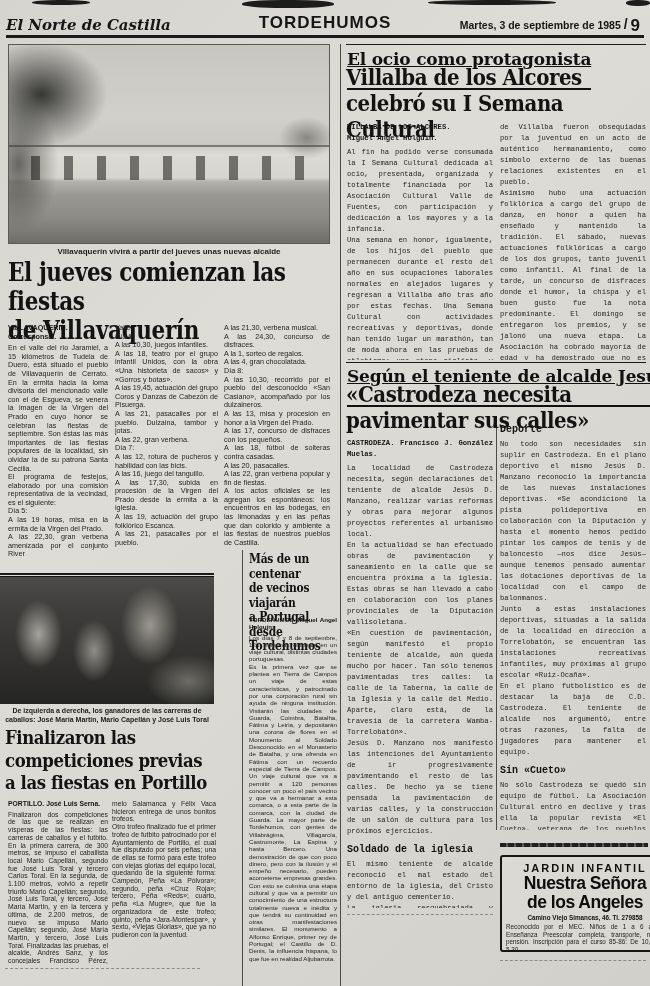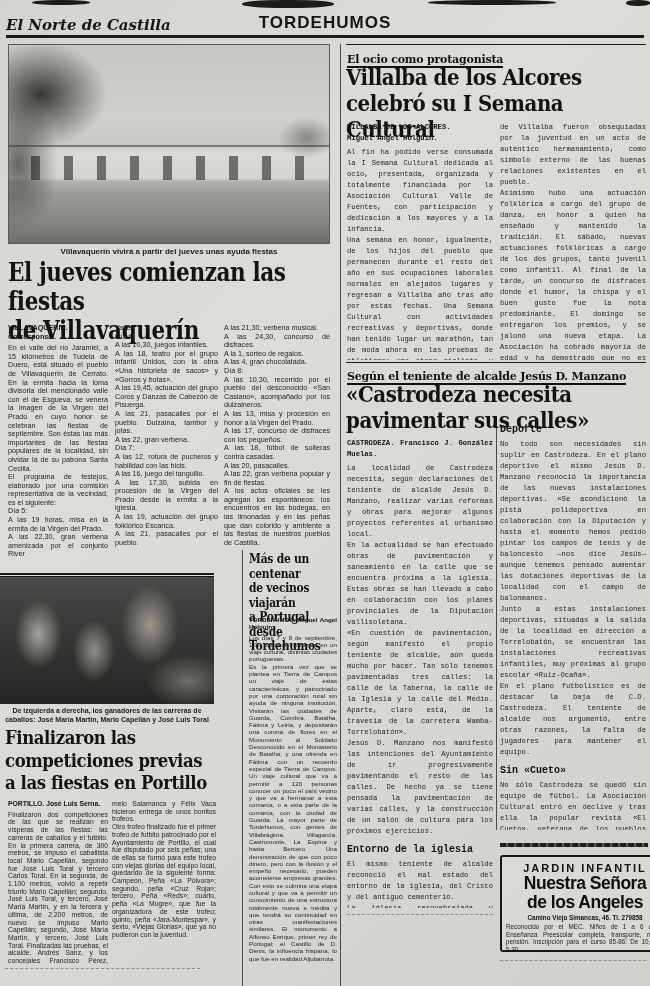--- a/index.html
+++ b/index.html
@@ -37,22 +37,22 @@
       radial-gradient(ellipse 44px 60px at 70% 38%, #9b9890, transparent 66%),
       radial-gradient(ellipse 60px 38px at 88% 82%, #6d6c66, transparent 70%),
       linear-gradient(180deg,#4c4b49 0%,#3d3c3a 30%,#302f2d 70%,#252523 100%);
     border-top:1.5px solid #141414;}
 
   
   .caption{position:absolute;text-align:center;font-weight:bold;color:#1d1d1d;}
   .cap1{left:8px;top:247px;width:322px;font-size:8px;line-height:9.5px;}
   .cap2{left:0;top:707px;width:214px;font-size:7px;line-height:8.5px;}
   .kickwrap{position:absolute;}
-  .kicker{display:inline-block;font-family:"DejaVu Serif",serif;font-weight:bold;font-size:11px;
-    color:#111;border-bottom:2px solid #111;padding-bottom:0;letter-spacing:-0.2px;white-space:nowrap;}
+  .kicker{display:inline-block;font-family:"DejaVu Serif",serif;font-weight:bold;font-size:17px;
+    color:#111;border-bottom:2px solid #111;padding-bottom:19px;letter-spacing:-0.2px;white-space:nowrap;text-decoration:underline;}
   .headline{position:absolute;font-family:"DejaVu Serif",serif;font-weight:bold;color:#131313;
     white-space:pre-line;letter-spacing:-0.5px;transform-origin:0 0;}
   .hl-villavaq{left:8px;top:258px;width:400px;font-size:26px;line-height:29px;transform:scaleX(0.83);}
   .hl-villalba{left:346px;top:64px;width:360px;font-size:23px;line-height:26px;transform:scaleX(0.86);}
   .hl-castro{left:346px;top:381px;width:360px;font-size:23px;line-height:26px;transform:scaleX(0.86);}
   .hl-torde{left:249px;top:552px;width:110px;font-size:12.5px;line-height:14.5px;letter-spacing:-0.3px;transform:scaleX(0.86);}
   .hl-portillo{left:5px;top:726px;width:245px;font-size:19px;line-height:22.5px;transform:scaleX(0.87);}
 
   
   .col{position:absolute;overflow:hidden;text-align:justify;color:#242424;}
@@ -79,28 +79,33 @@
 
 <div class="page">
 
   <div class="smudge" style="left:32px;top:0;width:58px;height:5px;"></div>
   <div class="smudge" style="left:242px;top:0;width:92px;height:8px;"></div>
   <div class="smudge" style="left:428px;top:0;width:128px;height:5px;"></div>
   <div class="smudge" style="left:626px;top:0;width:24px;height:6px;"></div>
 
   <div class="masthead">El Norte de Castilla</div>
   <div class="section">TORDEHUMOS</div>
+  <div class="dateline">
+    <span>Martes, 3 de septiembre de 1985</span>
+    <span class="sep">/</span>
+    <span class="pageno">9</span>
+  </div>
   <div class="rule-h" style="left:6px;right:6px;top:35px;height:2.5px;"></div>
 
   <div class="rule-v" style="left:340px;top:44px;height:942px;"></div>
   <div class="rule-v" style="left:242px;top:550px;height:436px;"></div>
   <div class="rule-v" style="left:496px;top:424px;height:406px;"></div>
 
   <div class="photo1"></div>
-  <div class="caption cap1">Villavaquerín vivirá a partir del jueves unas ayuda fiestas</div>
+  <div class="caption cap1">Villavaquerín vivirá a partir del jueves unas nuevas alcalde</div>
   <div class="headline hl-villavaq">El jueves comienzan las fiestas
 de Villavaquerín</div>
   <div class="col f-std" style="left:8px;top:324px;width:100px;height:248px;">
     <div class="byline">VILLAVAQUERIN. Corresponsal.</div>
     <div class="txt">En el valle del río Jaramiel, a 15 kilómetros de Tudela de Duero, está situado el pueblo de Villavaquerín de Cerrato. En la ermita hacia la loma divisoria del mencionado valle con el de Esgueva, se venera la imagen de la Virgen del Prado en cuyo honor se celebran las fiestas de septiembre. Son éstas las más importantes de las fiestas populares de la localidad, sin olvidar la de su patrona Santa Cecilia.
 El programa de festejos, elaborado por una comisión representativa de la vecindad, es el siguiente:
 Día 5:
 A las 19 horas, misa en la ermita de la Virgen del Prado.
 A las 22,30, gran verbena amenizada por el conjunto River</div>
   </div>
@@ -182,21 +187,21 @@
     <span class="kicker">Según el teniente de alcalde Jesús D. Manzano</span>
   </div>
   <div class="headline hl-castro">«Castrodeza necesita
 pavimentar sus calles»</div>
   <div class="col f-right" style="left:347px;top:438px;width:146px;height:470px;">
     <div class="byline">CASTRODEZA. Francisco J. González Muelas.</div>
     <div class="txt">La localidad de Castrodeza necesita, según declaraciones del teniente de alcalde Jesús D. Manzano, realizar varias reformas y obras para mejorar algunos proyectos referentes al urbanismo local.
 En la actualidad se han efectuado obras de pavimentación y saneamiento en la calle que se encuentra próxima a la iglesia. Estas obras se han llevado a cabo en colaboración con los planes provinciales de la Diputación vallisoletana.
 «En cuestión de pavimentación, según manifestó el propio teniente de alcalde, aún queda mucho por hacer. Tan sólo tenemos pavimentadas tres calles: la calle de la Taberna, la calle de la Iglesia y la calle del Medio. Aparte, claro está, de la travesía de la carretera Wamba-Torrelobatón».
 Jesús D. Manzano nos manifestó las intenciones del Ayuntamiento de ir progresivamente pavimentando el resto de las calles. De hecho ya se tiene pensada la pavimentación de varias calles, y la construcción de un salón de cultura para los próximos ejercicios.</div>
-    <div class="subhead">Entorno de la iglesia</div>
+    <div class="subhead">Soldado de la iglesia</div>
     <div class="txt">El mismo teniente de alcalde reconoció el mal estado del entorno de la iglesia, del Cristo y del antiguo cementerio.
 La iglesia resquebrajada y acementada en varias paredes necesita ser conservada. Incluso su tejado primitivo fue sustituido por uralita cromada en rojo.
 El teniente de alcalde acepta la posibilidad de una mejora del entorno. Las escaleras, que necesitan una reparación, han sido limpiadas y acondicionadas con la construcción de un pequeño muro de sujeción en la calle de la Iglesia.
 Las intenciones de las autoridades de Castrodeza son conservar el antiguo cementerio hasta que sea definitivamente desalojado. Mientras tanto se conservará en el mejor estado que se pueda.</div>
   </div>
   <div class="col f-right" style="left:500px;top:424px;width:146px;height:406px;">
     <div class="subhead" style="margin-top:0;">Deporte</div>
     <div class="txt">No todo son necesidades sin suplir en Castrodeza. En el plano deportivo el mismo Jesús D. Manzano reconoció la importancia de las nuevas instalaciones deportivas. «Se acondicionó la pista polideportiva en colaboración con la Diputación y hasta el momento hemos pedido pintar los campos de tenis y de baloncesto —nos dice Jesús— aunque tenemos pensado aumentar las dotaciones deportivas de la localidad con el campo de balonmanos.
 Junto a estas instalaciones deportivas, situadas a la salida de la localidad en dirección a Torrelobatón, se encuentran las instalaciones recreativas infantiles, muy próximas al grupo escolar «Ruiz-Ocaña».
 En el plano futbolístico es de destacar la baja de C.D. Castrodeza. El teniente de alcalde nos argumentó, entre otras razones, la falta de jugadores para mantener el equipo.</div>

